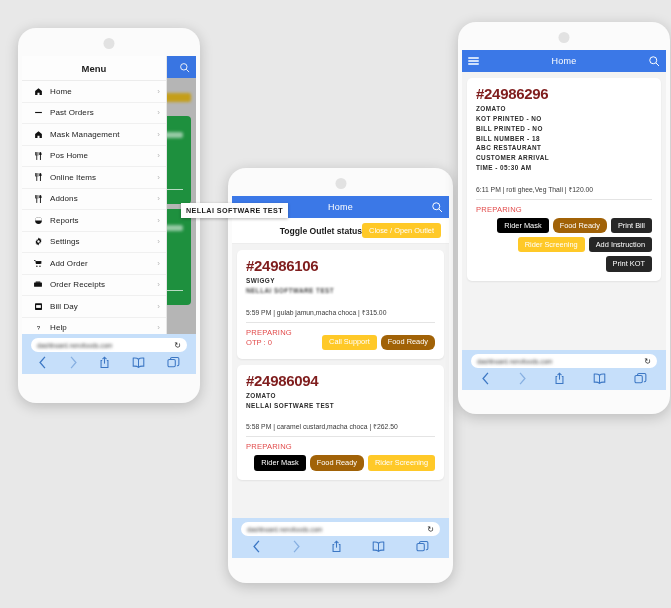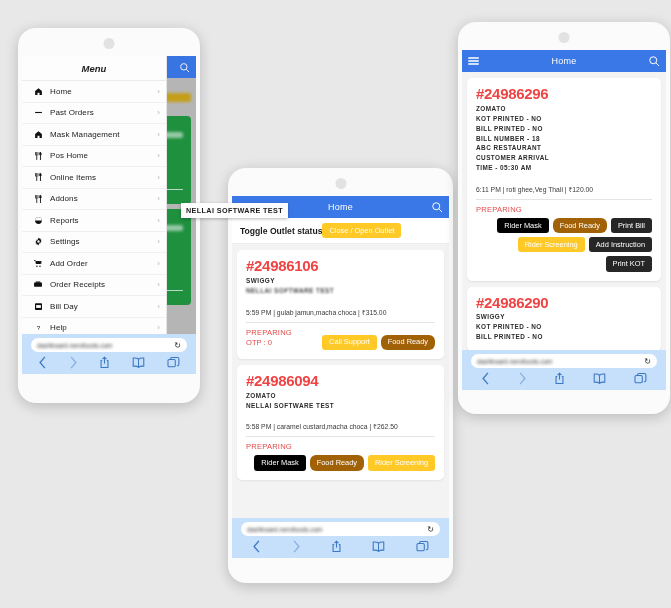--- a/index.html
+++ b/index.html
@@ -82,21 +82,20 @@
   .drawer {
     position: absolute; top: 0; left: 0; bottom: 0; width: 145px;
     background: #fdfdfd;
     border-right: 1px solid #e6e6e6;
     overflow: hidden;
   }
   .drawer-title {
     text-align: center; font-size: 9.5px; font-weight: bold; color: #1d1d1d;
     padding: 7px 0 6px 0;
     border-bottom: 1px solid #ececec;
-    font-style: italic;
   }
   .menu-item {
     display: flex; align-items: center;
     height: 21.5px;
     padding: 0 6px 0 8px;
     border-bottom: 1px solid #f0f0f0;
     font-size: 8px; color: #1b1b1b;
   }
   .menu-item .mi-ico {
     width: 16px; flex: 0 0 16px; font-size: 9px; color: #111;
@@ -115,21 +114,21 @@
     padding: 3px 5px;
     box-shadow: 0 1px 3px rgba(0,0,0,.28);
     z-index: 40;
     white-space: nowrap;
   }
 
   
   .page { background: #f3f3f3; height: 100%; overflow: hidden; }
   .toggle-row {
     background: #fff;
-    display: flex; align-items: center; justify-content: flex-start;
+    display: flex; align-items: center; justify-content: flex-end;
     padding: 5px 8px;
     border-bottom: 1px solid #ededed;
   }
   .toggle-row .tlabel { font-size: 8.6px; font-weight: bold; color: #1a1a1a; }
   .btn {
     border: none; border-radius: 3px;
     font-size: 7.4px; color: #fff;
     padding: 3.5px 7px;
     white-space: nowrap;
     display: inline-block;
@@ -141,21 +140,21 @@
   .btn-dark   { background: #262626; }
 
   .card {
     background: #fff;
     margin: 6px 5px;
     border-radius: 5px;
     padding: 8px 9px 9px 9px;
     box-shadow: 0 1px 2px rgba(0,0,0,.07);
   }
   .order-id {
-    font-size: 15px; font-weight: bold; color: #ef4444;
+    font-size: 15px; font-weight: bold; color: #7f1d1d;
     line-height: 1.05; letter-spacing: -.3px;
     word-break: break-all;
     max-width: 100px;
   }
   .ord-meta { font-size: 6.4px; font-weight: bold; letter-spacing: .45px;
               color: #2b2b2b; margin-top: 2px; line-height: 1.55; }
   .ord-meta .blurred { filter: blur(1.3px); color:#4a4a4a; }
   .ord-line {
     font-size: 6.8px; color: #3a3a3a;
     margin-top: 12px; padding-bottom: 5px;
@@ -553,28 +552,20 @@
               <div class="status">PREPARING</div>
               <div class="card-actions pushdown">
                 <span class="btn btn-cyan">Rider Mask</span>
                 <span class="btn btn-green">Food Ready</span>
                 <span class="btn btn-dark">Print Bill</span>
                 <span class="btn btn-yellow">Rider Screening</span>
                 <span class="btn btn-dark">Add Instruction</span>
                 <span class="btn btn-dark">Print KOT</span>
               </div>
             </div>
-            <div class="card">
-              <div class="order-id">#24986290</div>
-              <div class="ord-meta">
-                <div>SWIGGY</div>
-                <div>KOT PRINTED - NO</div>
-                <div>BILL PRINTED - NO</div>
-              </div>
-            </div>
           </div>
       </div>
 
       <div class="safari">
         <div class="urlbar">
           <span class="urltext">dashboard.nerofoods.com</span>
           <span class="reload">↻</span>
         </div>
         <div class="safari-tools">
           <span>

